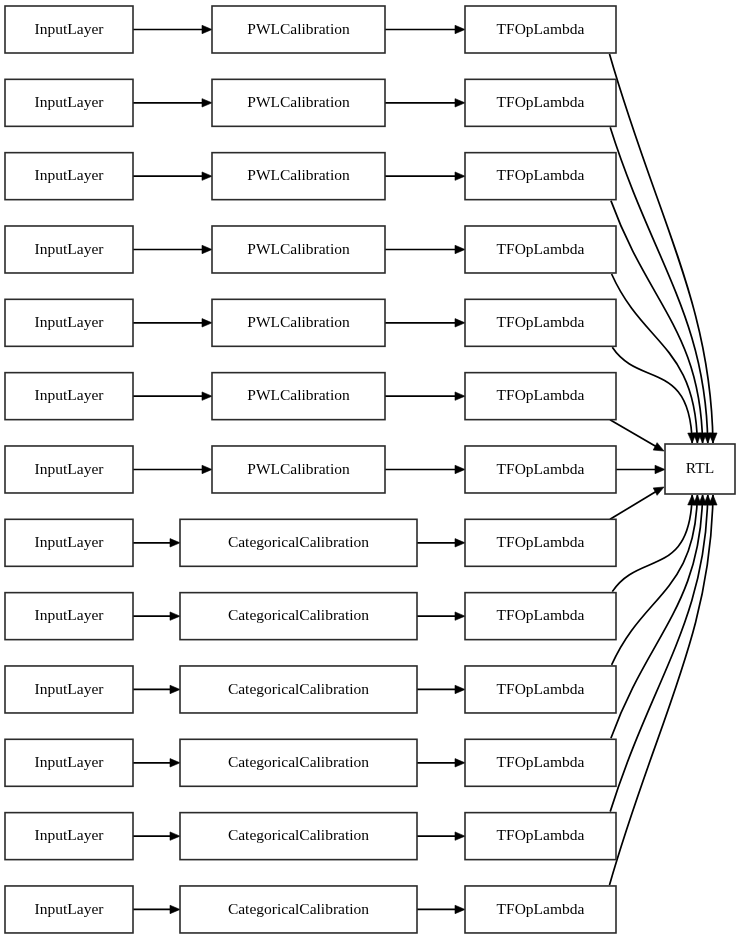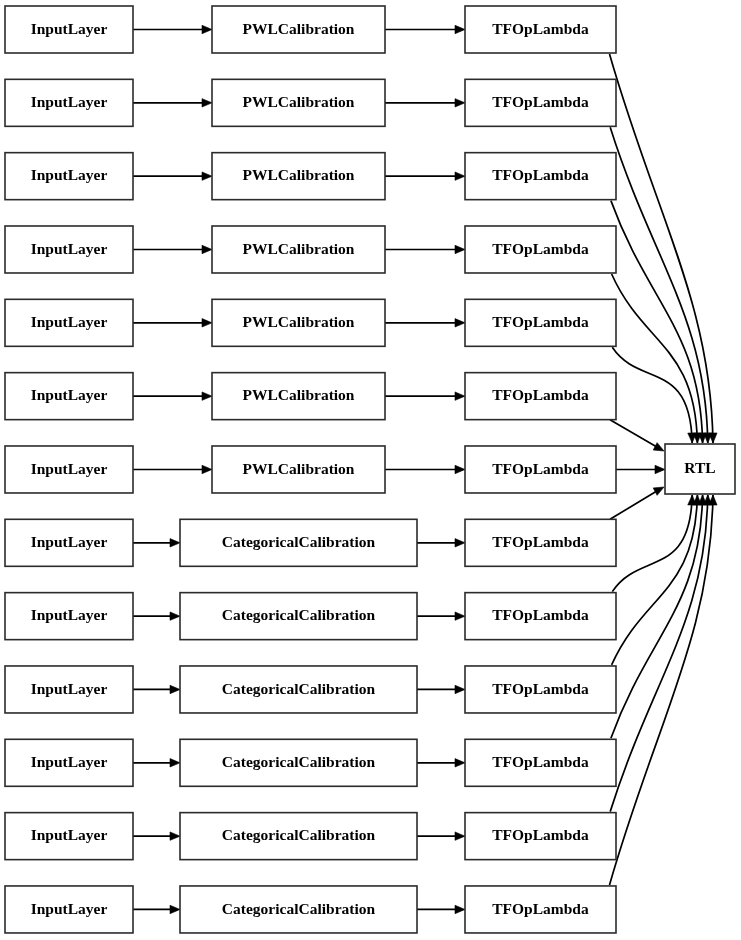--- a/index.html
+++ b/index.html
@@ -11,21 +11,20 @@
     width: 741px;
     height: 940px;
     overflow: hidden;
     font-family: "Liberation Serif", "DejaVu Serif", serif;
   }
   #graph-root {
     position: relative;
     width: 730px;
     height: 940px;
     background: #ffffff;
-    font-weight: bold;
   }
   #graph-svg {
     position: absolute;
     left: 0;
     top: 0;
     width: 741px;
     height: 940px;
     display: block;
   }
   .node-box {

